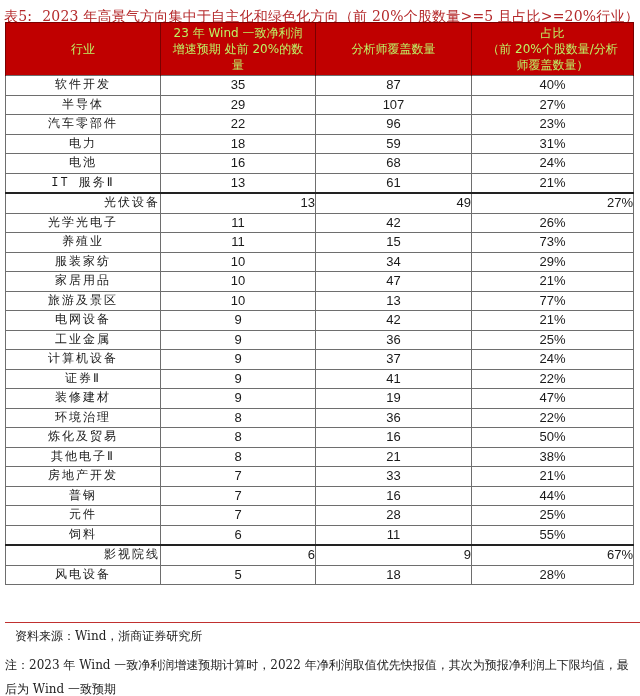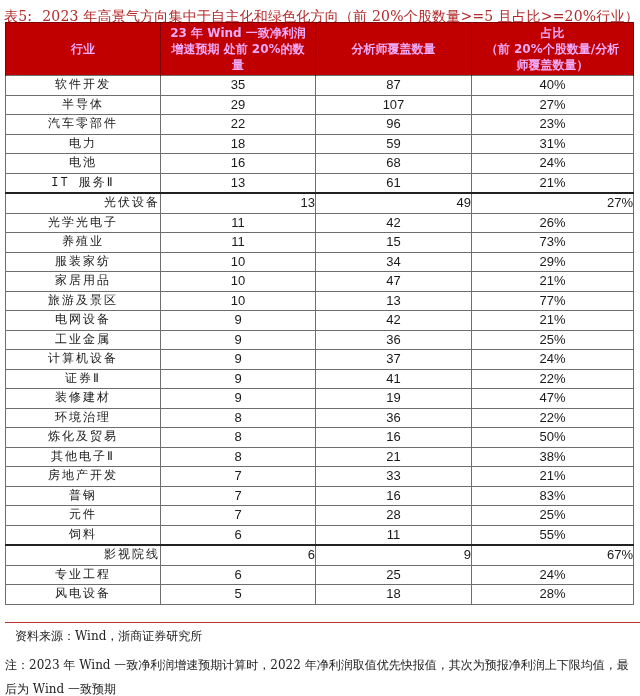--- a/index.html
+++ b/index.html
@@ -36,22 +36,22 @@
       border-collapse: collapse;
       table-layout: fixed;
       font-size: 12px;
     }
     table.main col.c1 { width: 155px; }
     table.main col.c2 { width: 155px; }
     table.main col.c3 { width: 156px; }
     table.main col.c4 { width: 162px; }
     table.main thead th {
       background: #c00000;
-      color: #f0abfc;
-      font-weight: bold;
+      color: #bef264;
+      font-weight: normal;
       font-size: 12px;
       line-height: 16px;
       height: 52px;
       padding: 0 1px;
       text-align: center;
       vertical-align: middle;
       border-left: 1px solid #7a0000;
       border-right: 1px solid #7a0000;
       border-top: 1px solid #7a0000;
       font-family: "DejaVu Sans", "Liberation Sans", sans-serif;
@@ -263,47 +263,41 @@
       <tr>
         <td class="ind">房地产开发</td>
         <td class="num">7</td>
         <td class="num">33</td>
         <td class="num">21%</td>
       </tr>
       <tr>
         <td class="ind">普钢</td>
         <td class="num">7</td>
         <td class="num">16</td>
-        <td class="num">83%</td>
+        <td class="num">44%</td>
       </tr>
       <tr>
         <td class="ind">元件</td>
         <td class="num">7</td>
         <td class="num">28</td>
         <td class="num">25%</td>
       </tr>
       <tr>
         <td class="ind">饲料</td>
         <td class="num">6</td>
         <td class="num">11</td>
         <td class="num">55%</td>
       </tr>
       <tr class="group-start">
         <td class="ind">影视院线</td>
         <td class="num">6</td>
         <td class="num">9</td>
         <td class="num">67%</td>
       </tr>
       <tr>
-        <td class="ind">专业工程</td>
-        <td class="num">6</td>
-        <td class="num">25</td>
-        <td class="num">24%</td>
-      </tr>
-      <tr>
         <td class="ind">风电设备</td>
         <td class="num">5</td>
         <td class="num">18</td>
         <td class="num">28%</td>
       </tr>
     </tbody>
 </table>
 
 <div class="bottom-rule"></div>
 

